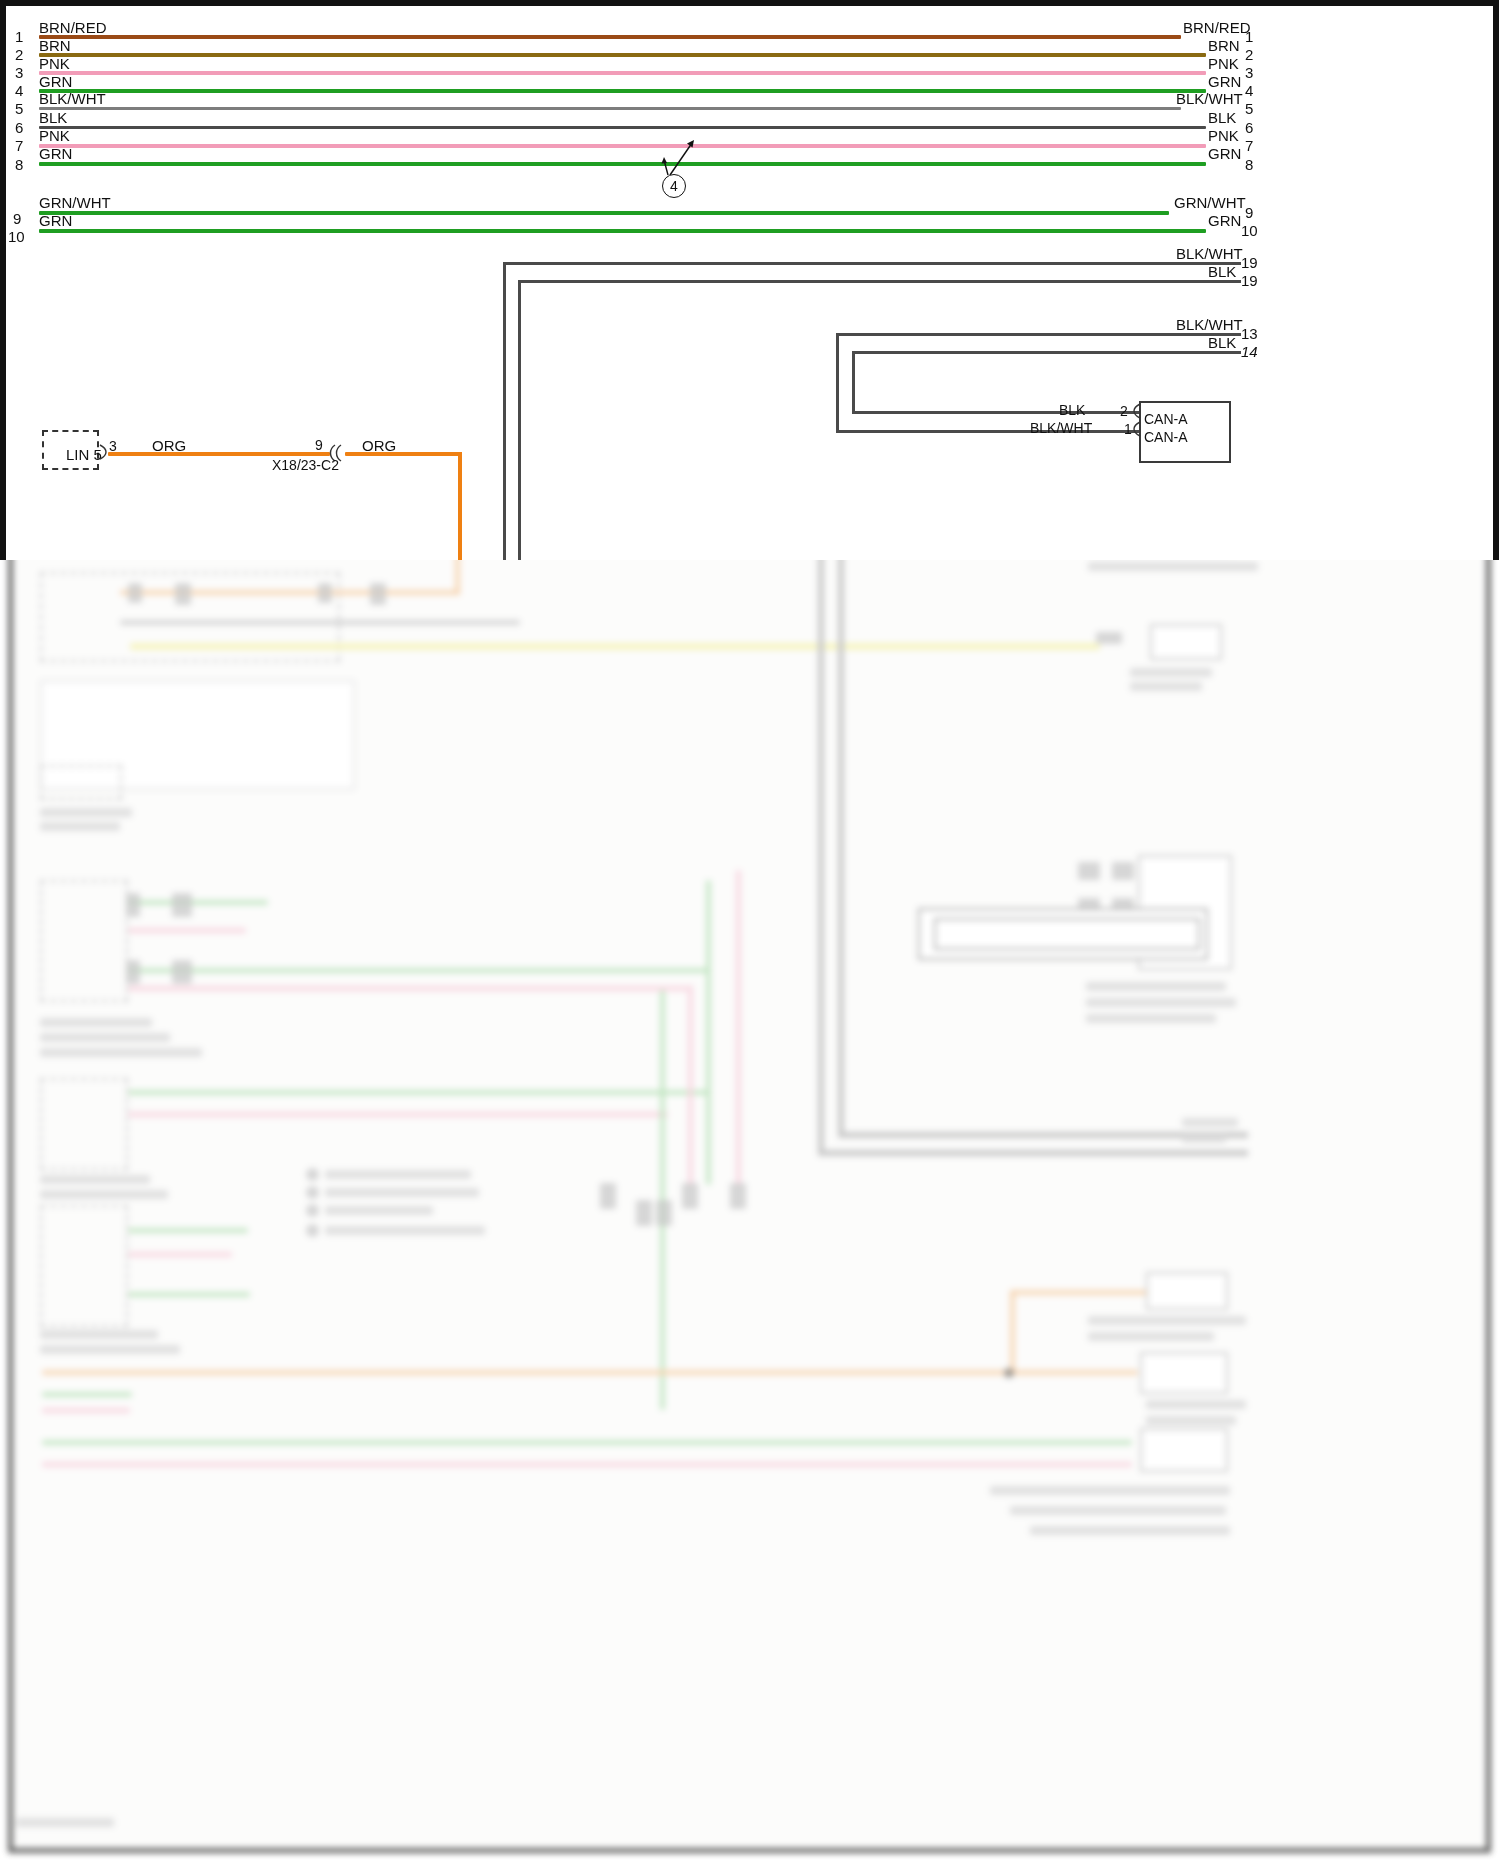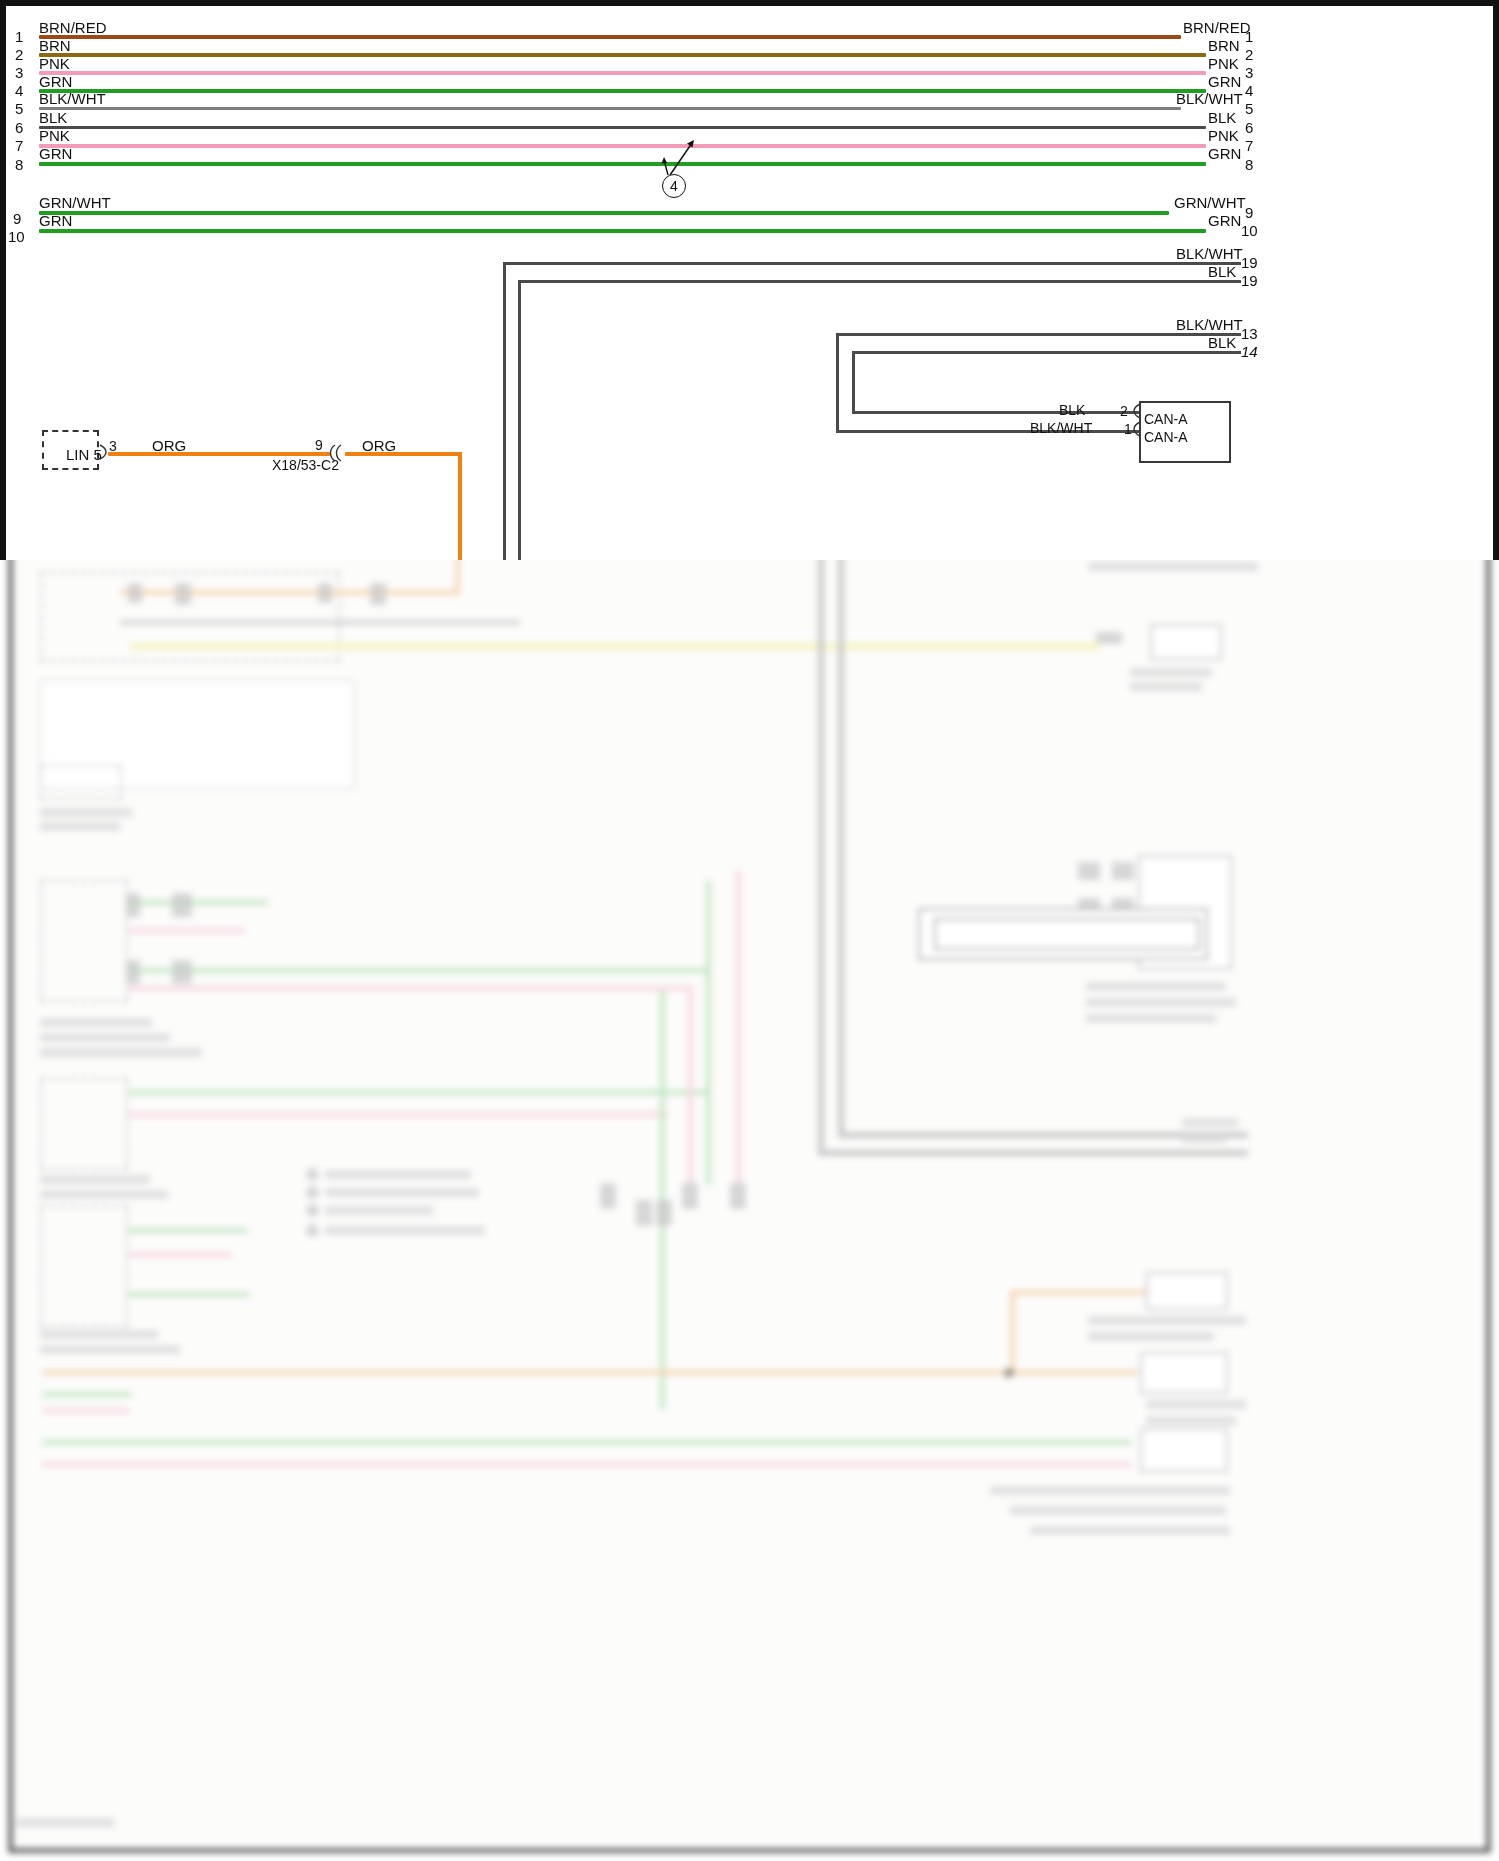--- a/index.html
+++ b/index.html
@@ -296,18 +296,18 @@
     <path d="M2 2 C10 6, 10 12, 2 16" stroke="#333" stroke-width="1.4" fill="none"></path>
   </svg>
   <div class="conntxt" style="left:109px;top:438px;">3</div>
   <div class="lbl" style="left:152px;top:438px;">ORG</div>
   <div class="wire wthick" style="left:108px;top:452px;width:222px;background:#ef8012;"></div>
   <div class="conntxt" style="left:315px;top:437px;">9</div>
   <svg style="position:absolute;left:328px;top:443px;width:18px;height:20px;" viewBox="0 0 18 20">
     <path d="M7 2 C1 6, 1 14, 7 18" stroke="#333" stroke-width="1.4" fill="none"></path>
     <path d="M13 2 C7 6, 7 14, 13 18" stroke="#333" stroke-width="1.4" fill="none"></path>
   </svg>
-  <div class="conntxt" style="left:272px;top:457px;font-size:14px;">X18/53-C2</div>
+  <div class="conntxt" style="left:272px;top:457px;font-size:14px;">X18/23-C2</div>
   <div class="lbl" style="left:362px;top:438px;">ORG</div>
   <div class="wire wthick" style="left:345px;top:452px;width:117px;background:#ef8012;"></div>
   <div style="position:absolute;left:458px;top:452px;width:4px;height:108px;background:#ef8012;"></div>
 </div>
 </div>
 
 </body></html>

